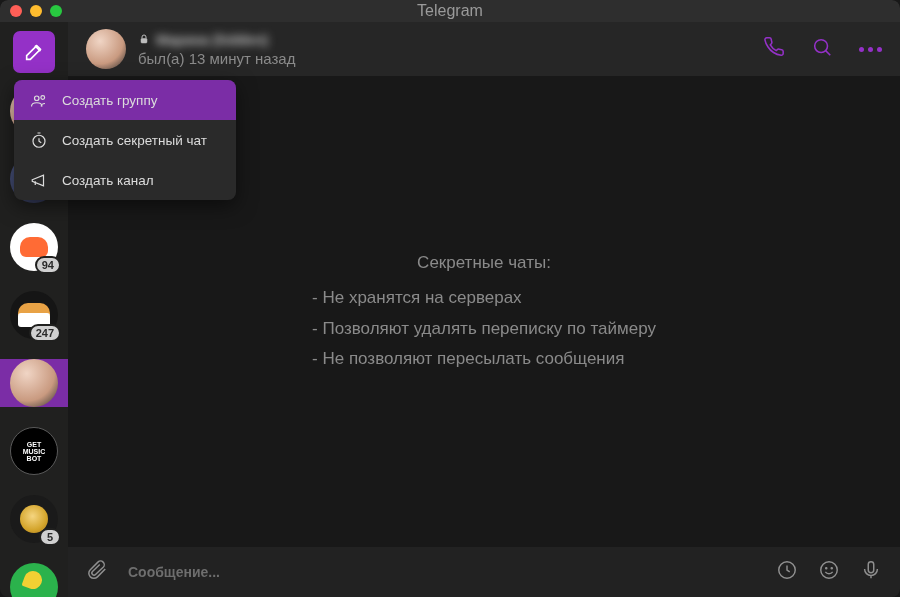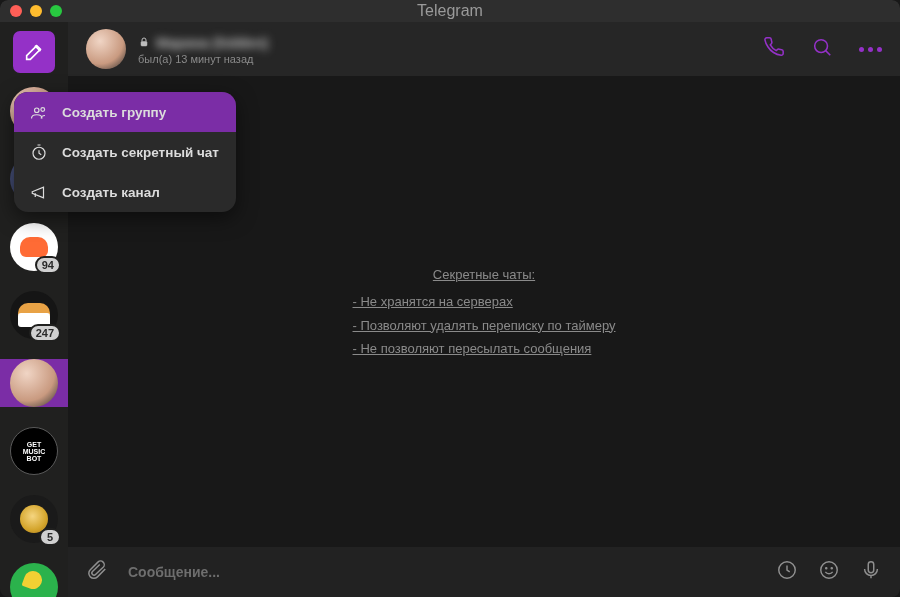--- a/index.html
+++ b/index.html
@@ -76,48 +76,47 @@
   .content{flex:1;display:flex;flex-direction:column;background:var(--bg-chat);}
   .chat-header{
     height:54px;background:var(--bg-header);display:flex;align-items:center;
     padding:0 18px;gap:12px;
   }
   .header-avatar{width:40px;height:40px;border-radius:50%;background:radial-gradient(circle at 35% 30%, #f0d5c5 0%, #c99a80 60%, #2a2a2a 100%);}
   .header-info{flex:1;}
   .header-name-row{display:flex;align-items:center;gap:6px;}
   .lock-ico{color:#bdbdbd;}
   .header-name{font-size:14px;color:#bdbdbd;filter:blur(4px);font-weight:600;}
-  .header-status{font-size:11px;color:var(--text-secondary);margin-top:1px;}
+  .header-status{font-size:15px;color:var(--text-secondary);margin-top:1px;}
   .header-actions{display:flex;gap:26px;align-items:center;}
   .header-actions .ico{cursor:pointer;color:var(--accent-bright);}
   .header-actions svg{width:22px;height:22px;stroke:currentColor;fill:none;stroke-width:1.7;}
   .more-dots{display:flex;gap:4px;}
   .more-dots span{width:5px;height:5px;border-radius:50%;background:var(--accent-bright);}
   .chat-body{flex:1;display:flex;align-items:center;justify-content:center;}
-  .secret-info{text-align:left;color:var(--text-secondary);font-size:13px;line-height:1.8;text-decoration:underline;}
+  .secret-info{text-align:left;color:var(--text-secondary);font-size:17px;line-height:1.8;}
   .secret-title{text-align:center;margin-bottom:4px;}
   .secret-info .bullet{padding-left:0;}
   .chat-input-bar{
     height:50px;background:var(--bg-input);display:flex;align-items:center;
     padding:0 18px;gap:20px;
   }
   .chat-input-bar .ico{color:var(--icon-color);cursor:pointer;}
   .chat-input-bar svg{width:22px;height:22px;stroke:currentColor;fill:none;stroke-width:1.6;}
   .msg-input{
     flex:1;border:none;background:transparent;outline:none;
     font-size:14px;color:var(--text-primary);font-weight:bold;
   }
   .msg-input::placeholder{color:var(--text-dim);}
   .input-right{display:flex;gap:20px;align-items:center;}
   
   .context-menu{
-    position:absolute;left:14px;top:92px;width:222px;
-    background:var(--bg-menu);border-radius:14px;overflow:hidden;
+    position:absolute;left:14px;top:80px;width:222px;
+    background:var(--bg-menu);border-radius:8px;overflow:hidden;
     box-shadow:0 6px 20px rgba(0,0,0,.5);
-    font-weight:bold;
   }
   .menu-item{
     display:flex;align-items:center;gap:14px;height:40px;padding:0 16px;
     font-size:13.5px;color:#dcdcdc;cursor:pointer;
   }
   .menu-item.active{background:var(--accent);}
   .menu-item .ico{width:18px;display:flex;justify-content:center;color:#dcdcdc;}
   .menu-item svg{width:19px;height:19px;stroke:currentColor;fill:none;stroke-width:1.6;}
 </style>
 </head>

